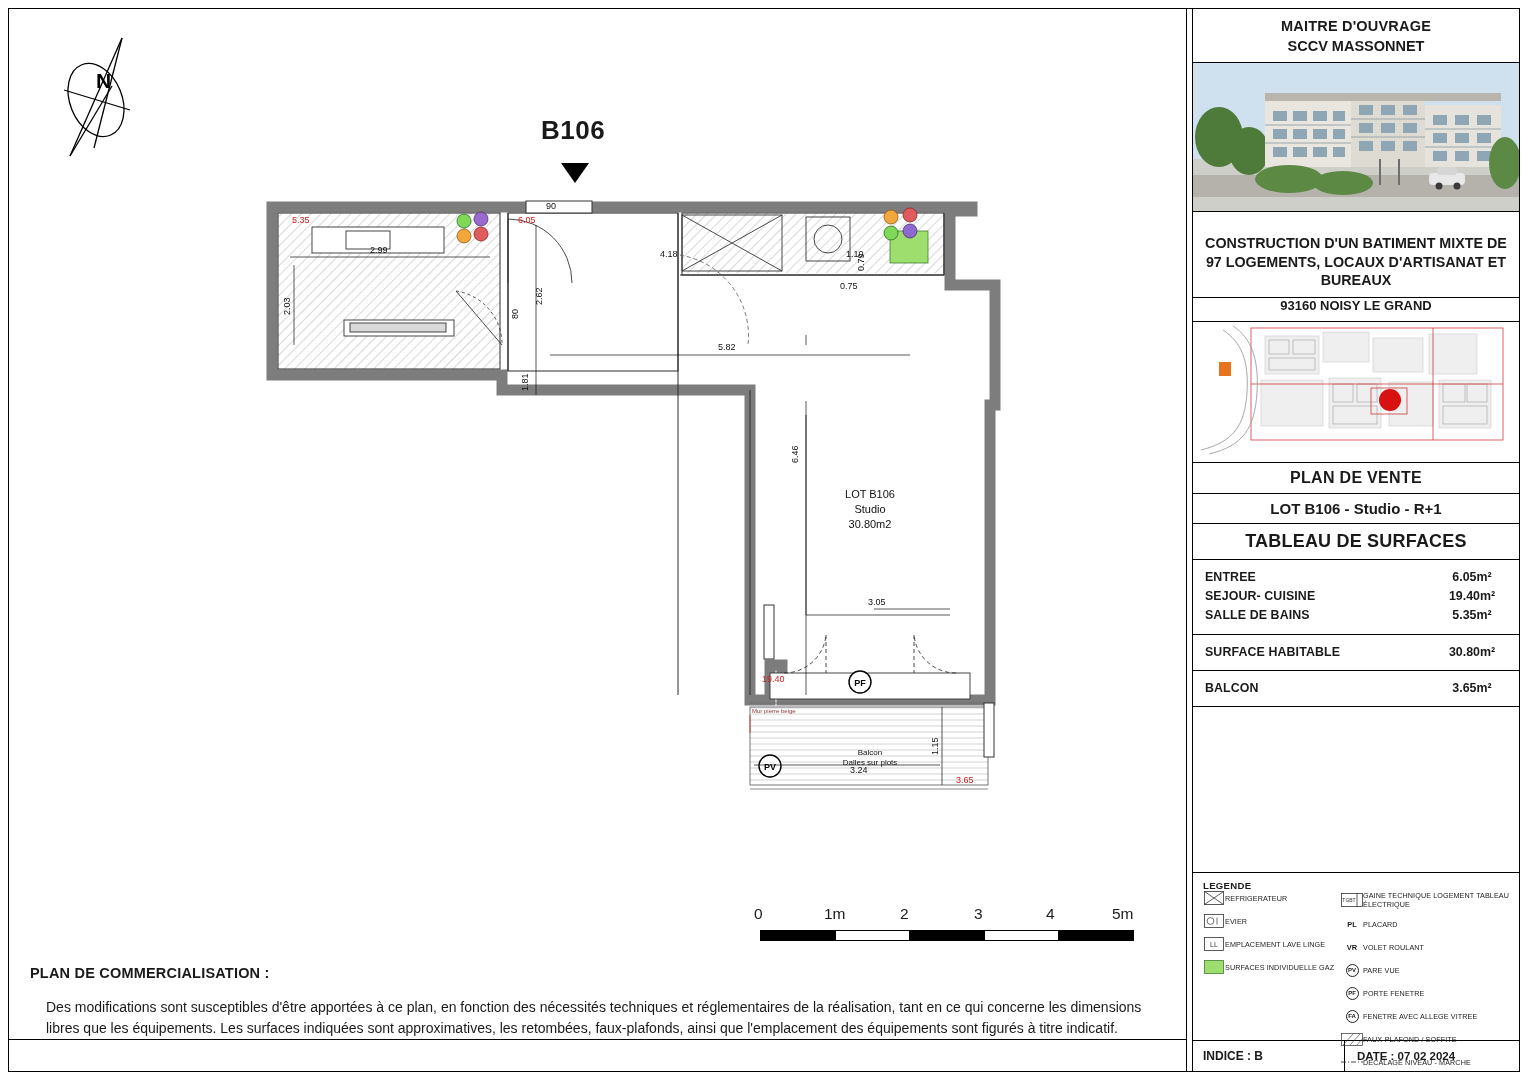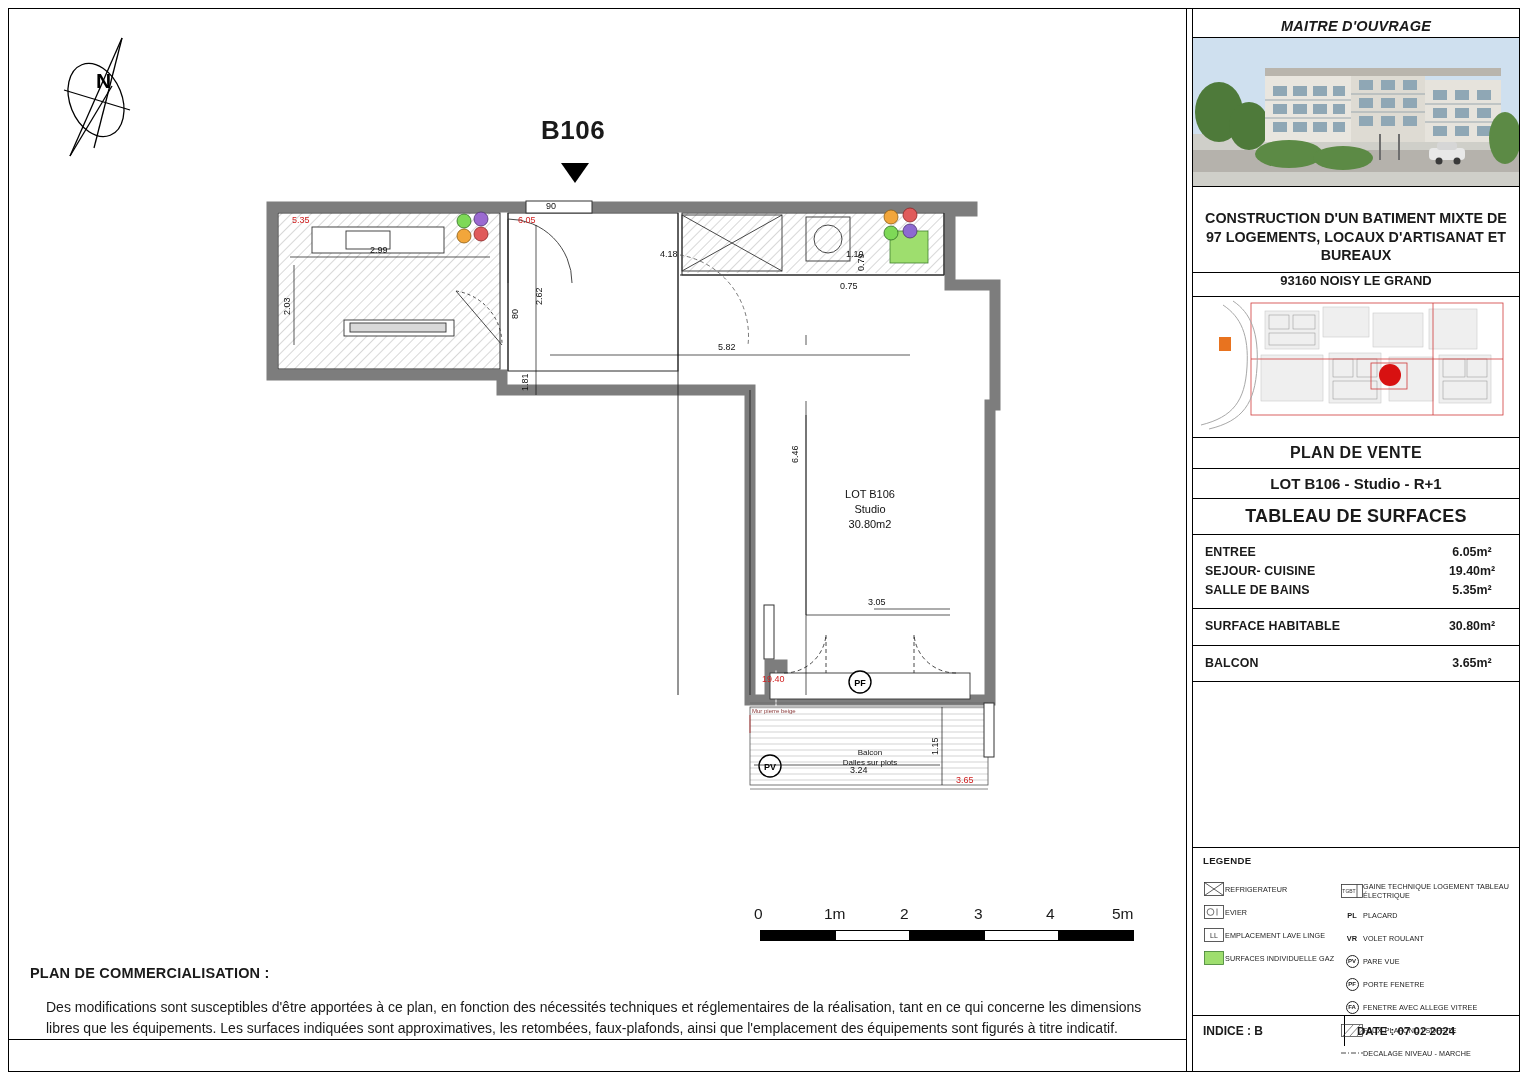--- a/index.html
+++ b/index.html
@@ -3,36 +3,36 @@
 <meta charset="utf-8">
 <style>
   html,body{margin:0;padding:0;}
   body{width:1528px;height:1080px;background:#ffffff;font-family:"Liberation Sans",sans-serif;color:#1a1a1a;overflow:hidden;position:relative;}
   .page{position:absolute;inset:0;}
   .frame{position:absolute;left:8px;top:8px;width:1512px;height:1064px;border:1px solid #000;box-sizing:border-box;}
 
   
   .rpanel{position:absolute;right:9px;top:9px;width:327px;height:1062px;border-left:1px solid #000;box-sizing:border-box;}
   .rbox{border-bottom:1px solid #000;box-sizing:border-box;padding:4px 6px;text-align:center;}
-  .owner-label{font-size:14.5px;font-weight:bold;letter-spacing:.2px;line-height:1.25;padding:8px 4px 2px 4px;font-style:italic;}
+  .owner-label{font-size:14.5px;font-weight:bold;letter-spacing:.2px;line-height:1.25;padding:8px 4px 2px 4px;}
   .owner-name{font-size:14.5px;font-weight:bold;line-height:1.25;padding-bottom:7px;}
   .render{height:148px;border-bottom:1px solid #000;position:relative;overflow:hidden;background:linear-gradient(#cfe0ef,#e7eef4 55%,#dfe3df 56%,#d6d9d3);}
   .title-block{font-size:14.3px;font-weight:bold;line-height:1.3;padding:22px 6px 7px 6px;}
   .addr-block{font-size:13px;font-weight:bold;line-height:1.3;padding:6px 6px;}
   .sitemap{height:140px;border-bottom:1px solid #000;position:relative;overflow:hidden;background:#ffffff;}
   .pdv{font-size:16px;font-weight:bold;padding:6px 4px;letter-spacing:.3px;}
   .lotline{font-size:15px;font-weight:bold;padding:6px 4px;}
   .tabtitle{font-size:18px;font-weight:bold;padding:7px 4px;letter-spacing:.2px;}
   .surf{padding:8px 10px 8px 12px;text-align:left;border-bottom:1px solid #000;}
   .srow{display:flex;justify-content:space-between;font-size:12.4px;font-weight:bold;line-height:1.55;}
   .srow .k{letter-spacing:.1px;}
   .srow .v{min-width:74px;text-align:center;}
   .blank{height:165px;border-bottom:1px solid #000;}
   .legend{padding:7px 8px 4px 10px;border-bottom:1px solid #000;height:168px;box-sizing:border-box;position:relative;}
-  .legend-title{font-size:9.6px;font-weight:bold;letter-spacing:.3px;margin-bottom:16px;}
+  .legend-title{font-size:9.6px;font-weight:bold;letter-spacing:.3px;margin-bottom:0;}
   .legcols{display:flex;gap:6px;}
   .legcol{flex:0 0 auto;}
   .legcol.left{width:132px;}
   .legcol.right{width:176px;}
   .litem{display:flex;align-items:center;margin-bottom:8px;min-height:15px;}
   .litem .txt{font-size:7.2px;line-height:1.25;letter-spacing:.1px;}
   .sym{width:22px;height:15px;flex:0 0 22px;display:flex;align-items:center;justify-content:center;}
   .sym-abbr{font-size:7.4px;font-weight:bold;width:22px;text-align:center;}
   .circ{width:11px;height:11px;border-radius:50%;border:1px solid #222;display:flex;align-items:center;justify-content:center;font-size:6px;font-weight:bold;}
   .footer{display:flex;border-top:0;height:30px;}
@@ -269,20 +269,21 @@
 
   <div class="notice">
     <h3>PLAN DE COMMERCIALISATION :</h3>
     <p>Des modifications sont susceptibles d'être apportées à ce plan, en fonction des nécessités techniques et réglementaires de la réalisation, tant en ce qui concerne les dimensions libres que les équipements. Les surfaces indiquées sont approximatives, les retombées, faux-plafonds, ainsi que l'emplacement des équipements sont figurés à titre indicatif.</p>
   </div>
 
   <div class="rpanel">
 
     <div class="rbox" style="padding:0">
       <div class="owner-label">MAITRE D'OUVRAGE</div>
+      <div class="owner-name">SCCV MASSONNET</div>
     </div>
 
     <div class="render">
       <svg width="327" height="148" viewBox="0 0 327 148">
         <rect x="0" y="0" width="327" height="148" fill="#cfe0ef"></rect>
         <rect x="0" y="96" width="327" height="52" fill="#cfcfc9"></rect>
 
         <g fill="#4e7a3a">
           <ellipse cx="26" cy="74" rx="24" ry="30"></ellipse>
           <ellipse cx="56" cy="88" rx="20" ry="24"></ellipse>

